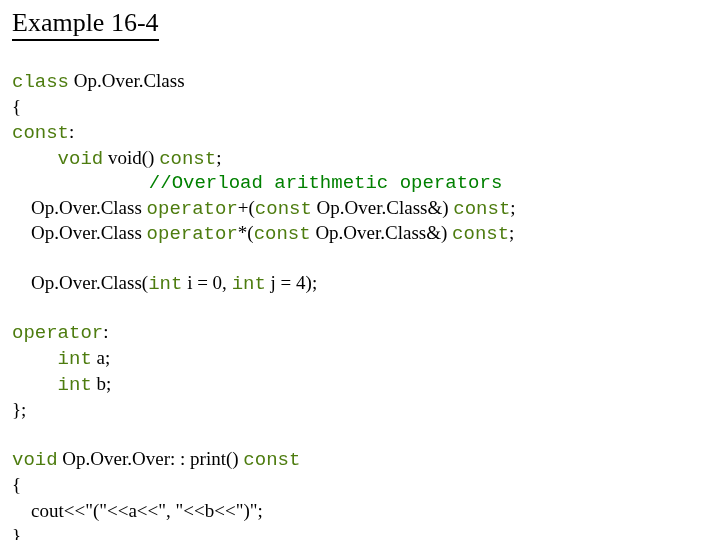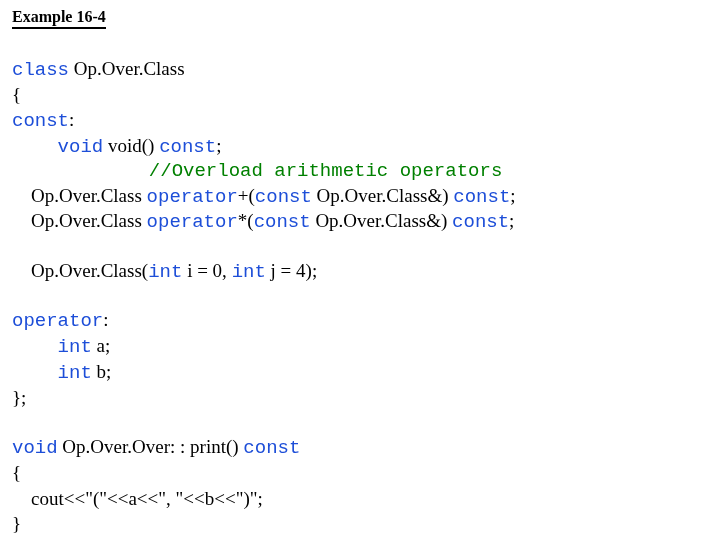--- a/index.html
+++ b/index.html
@@ -6,34 +6,34 @@
     margin: 0;
     padding: 8px 12px;
     width: 720px;
     height: 540px;
     box-sizing: border-box;
     font-family: "Times New Roman", Times, serif;
     background: #fff;
     color: #000;
   }
   .title {
-    font-size: 16px;
-    font-weight: bold;
+    font-size: 26px;
+    font-weight: normal;
     border-bottom: 2px solid #000;
     display: inline-block;
     padding-bottom: 1px;
     margin-bottom: 4px;
   }
   .code {
     font-family: "Courier New", Courier, monospace;
     font-size: 19px;
     line-height: 1.25;
     white-space: pre;
   }
-  .kw { color: #1d4ed8; text-align: center; }
+  .kw { color: #4d7c0f; text-align: center; }
   .normal { color: #000; font-family: Liberation Serif, serif; }
   .comment { color: #008000; text-align: center; }
 </style>
 </head>
 <body>
 
 
 
 <div class="title">Example 16-4</div>
 

